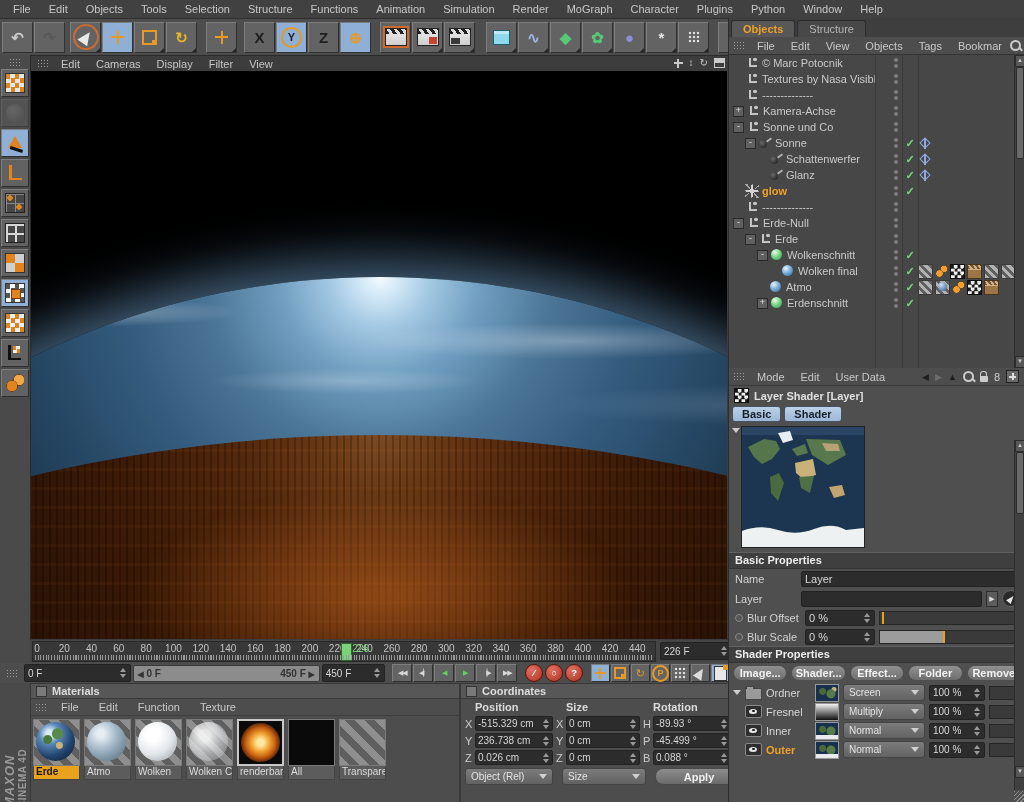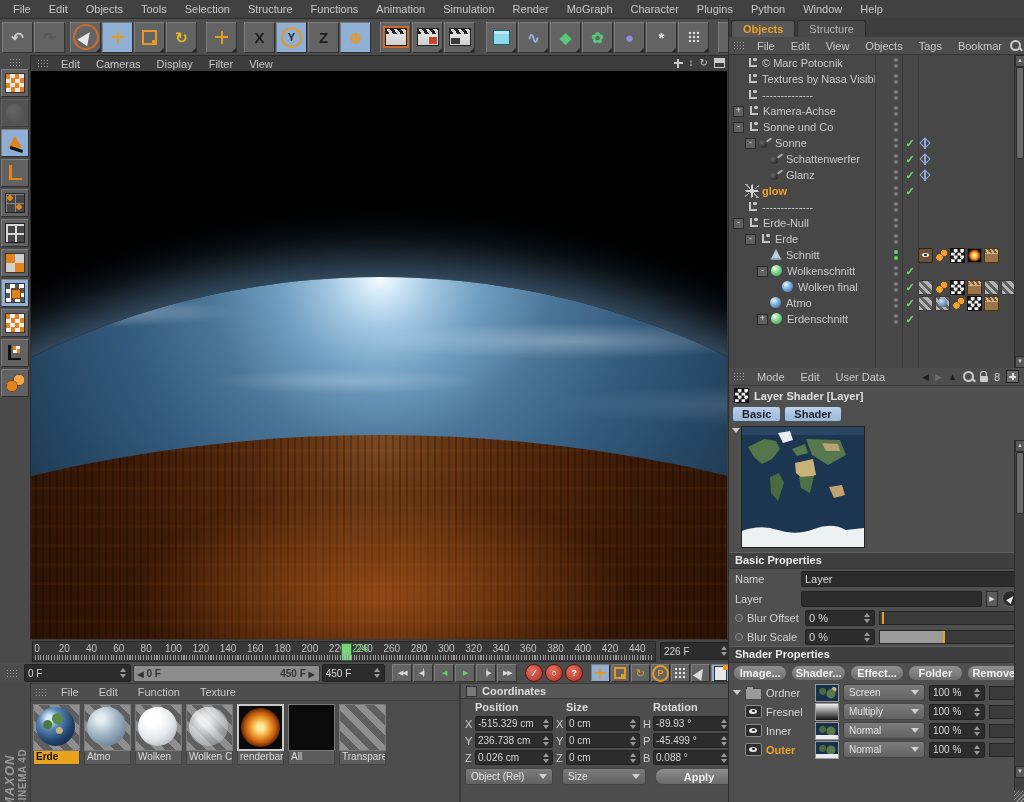--- a/index.html
+++ b/index.html
@@ -584,20 +584,24 @@
       <div class="keybtn">
         <span class="i-ptr"></span>
       </div>
       <div class="keybtn act">
         <span class="i-doc"></span>
       </div>
     </span>
 </div>
 
 <div id="materials">
+  <div class="ptitle">
+    <span class="titlebox"></span>
+    <span>Materials</span>
+  </div>
   <div class="pmenu">
     <span class="grip"></span>
     <span id="matmenu" style="display:flex">
         <span class="mi">File</span>
         <span class="mi">Edit</span>
         <span class="mi">Function</span>
         <span class="mi">Texture</span>
       </span>
   </div>
   <div id="matlist">
@@ -937,41 +941,20 @@
           <span class="tic ic-null"></span>
           <span class="tlabel">Erde</span>
         </div>
         <div><span class="bigdot"></span></div>
         <div class="d2">
           <i></i>
           <i></i>
         </div>
         <div class="chk"></div>
         <div class="tags"></div>
-      </div>
-      <div class="trow">
-        <div class="tc1">
-          <span style="width: 27px; flex: 0 0 auto;"></span>
-          <span class="noexp"></span>
-          <span class="tic ic-cone"></span>
-          <span class="tlabel">Schnitt</span>
-        </div>
-        <div><span class="bigdot"></span></div>
-        <div class="d2 green">
-          <i></i>
-          <i></i>
-        </div>
-        <div class="chk"></div>
-        <div class="tags">
-          <span class="tag tg-eye"></span>
-          <span class="tag tg-phong"></span>
-          <span class="tag tg-checker"></span>
-          <span class="tag tg-fire"></span>
-          <span class="tag tg-comp"></span>
-        </div>
       </div>
       <div class="trow">
         <div class="tc1">
           <span style="width: 27px; flex: 0 0 auto;"></span>
           <span class="exp">-</span>
           <span class="tic ic-spg"></span>
           <span class="tlabel">Wolkenschnitt</span>
         </div>
         <div><span class="bigdot"></span></div>
         <div class="d2">

